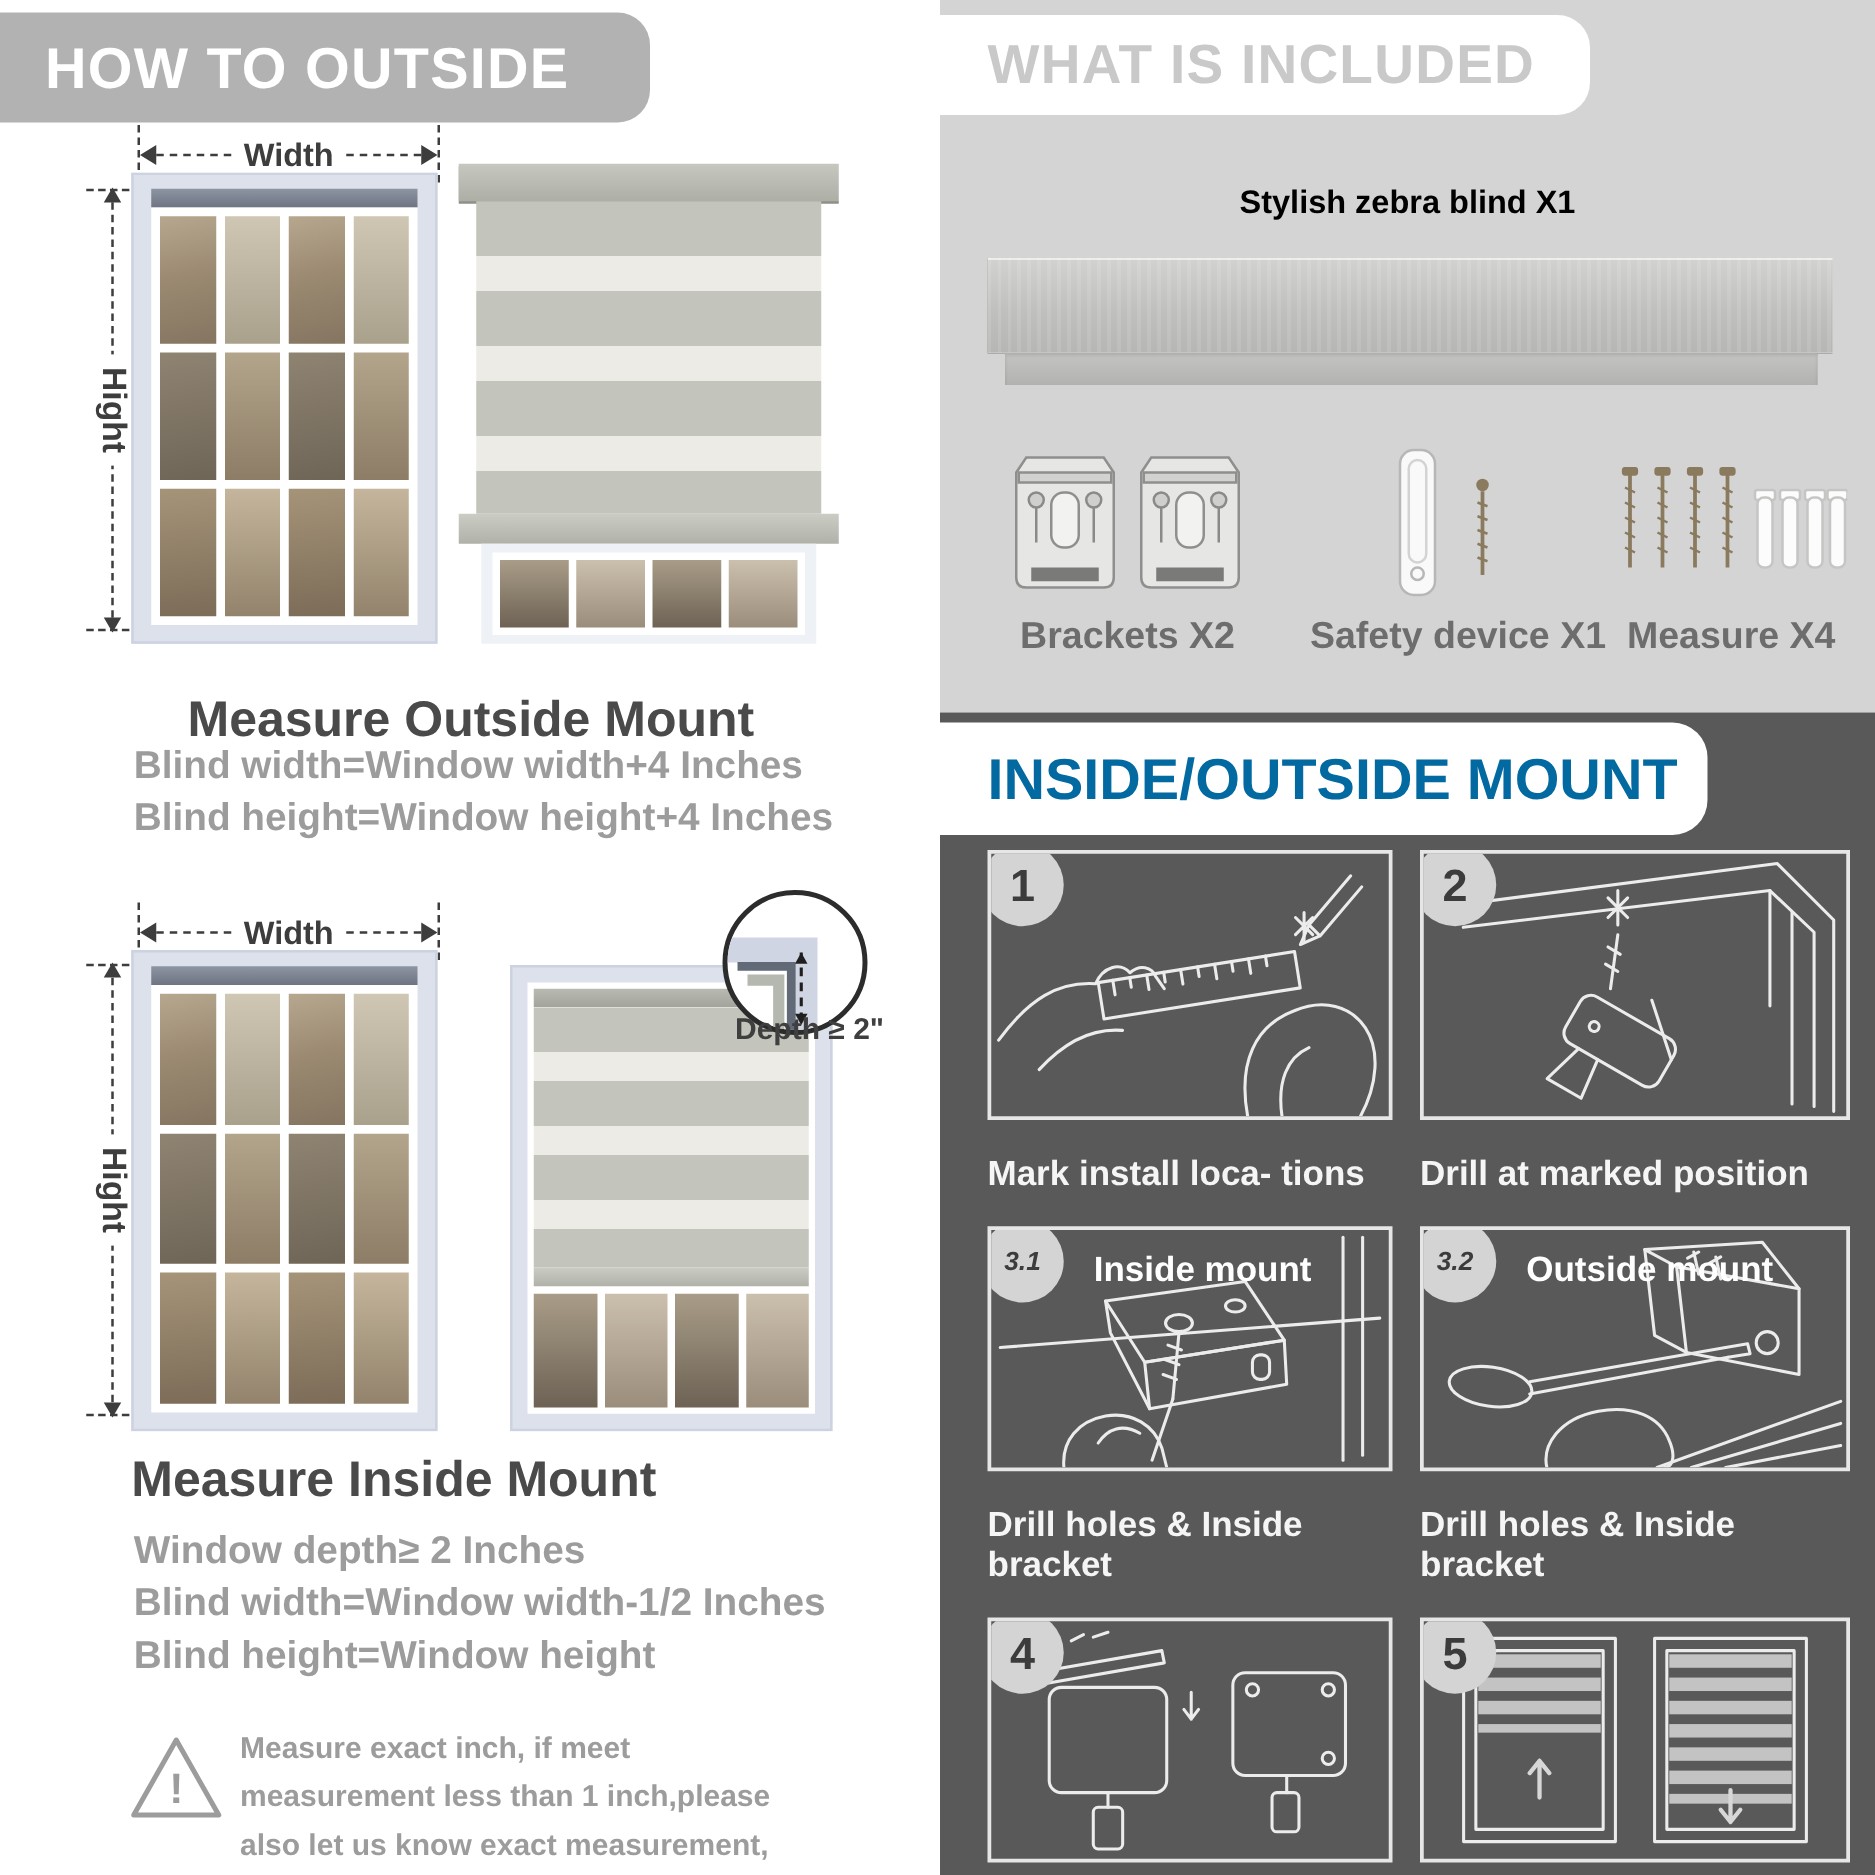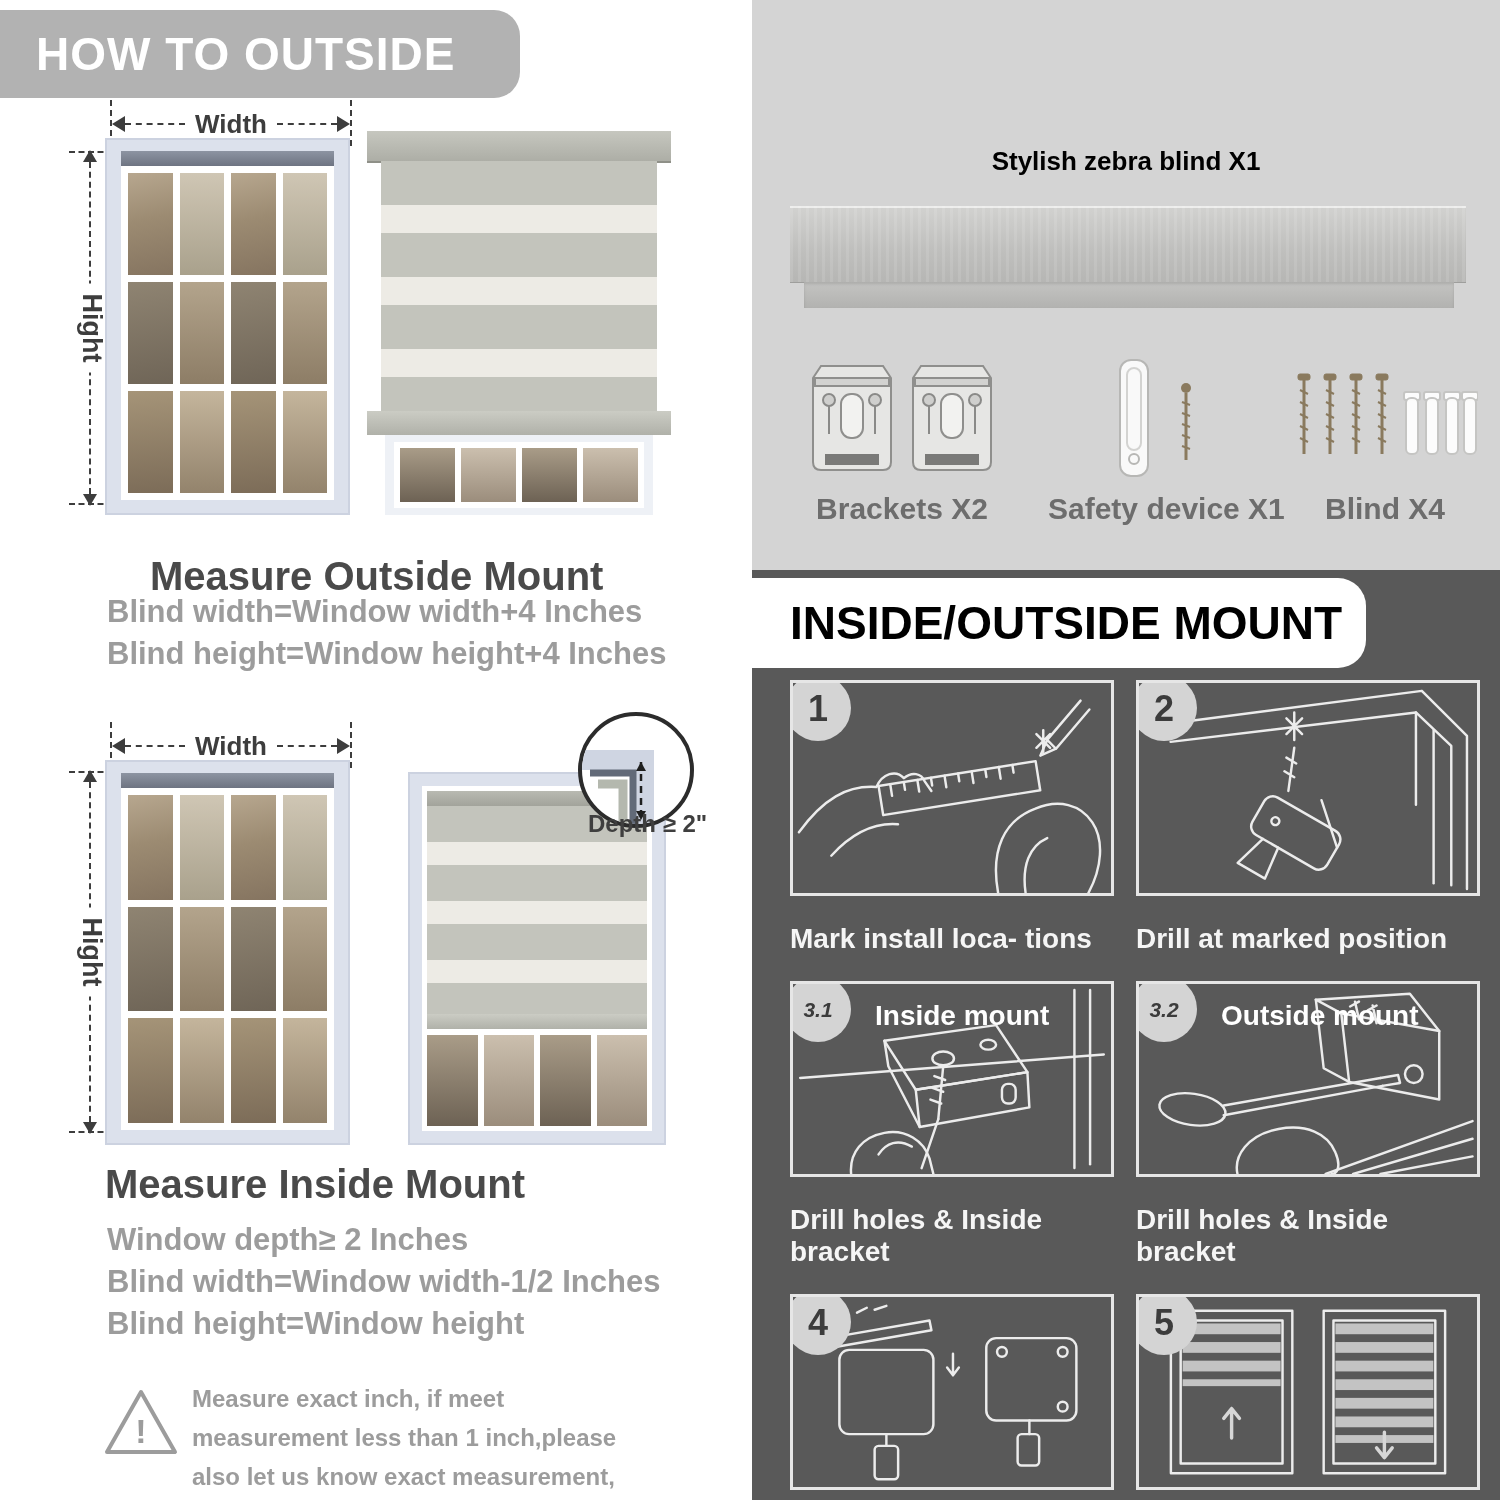--- a/index.html
+++ b/index.html
@@ -8,21 +8,21 @@
   
   .lh-box{position:absolute;left:0;top:10px;width:520px;height:88px;background:#b2b2b2;
           border-radius:0 26px 26px 0;color:#fff;font-size:46px;font-weight:bold;
           line-height:88px;padding-left:36px;letter-spacing:1px;box-sizing:border-box;}
   .included{position:absolute;left:752px;top:0;width:748px;height:570px;background:#d4d4d4;}
   .inc-head{position:absolute;left:0;top:12px;width:520px;height:80px;background:#fff;
             border-radius:0 26px 26px 0;color:#c9c9c9;font-size:44px;font-weight:bold;
             line-height:80px;padding-left:38px;letter-spacing:1px;box-sizing:border-box;}
   .mount{position:absolute;left:752px;top:570px;width:748px;height:930px;background:#595959;}
   .mnt-head{position:absolute;left:0;top:8px;width:614px;height:90px;background:#fff;
-            border-radius:0 28px 28px 0;color:#000000;font-size:46px;font-weight:bold;
+            border-radius:0 28px 28px 0;color:#0369a1;font-size:46px;font-weight:bold;
             line-height:90px;padding-left:38px;box-sizing:border-box;}
   
   .h-arrow{position:absolute;display:flex;align-items:center;color:#3d3d3d;
            font-weight:bold;font-size:26px;height:20px;}
   .h-arrow .dash{flex:1;height:0;border-top:2px dashed #3d3d3d;}
   .h-arrow .lab{padding:0 10px;white-space:nowrap;}
   .ah{width:0;height:0;border:8px solid transparent;}
   .ah.l{border-right:13px solid #3d3d3d;border-left:0;}
   .ah.r{border-left:13px solid #3d3d3d;border-right:0;}
   .h-arrow .tick{position:absolute;top:-14px;height:46px;width:0;border-left:2px dashed #3d3d3d;}
@@ -260,20 +260,21 @@
 
   <div class="warn-tri">
     <svg viewBox="0 0 78 74" style="width:78px;height:74px;">
       <path d="M39 6 L73 66 L5 66 Z" fill="none" stroke="#9c9c9c" stroke-width="4" stroke-linejoin="round"></path>
     </svg>
     <span class="warn-mark">!</span>
   </div>
   <div class="warn-text">Measure exact inch, if meet measurement less than 1 inch,please also let us know exact measurement, please do not leave it</div>
 
   <div class="included">
+    <div class="inc-head">WHAT IS INCLUDED</div>
     <div class="inc-product">Stylish zebra blind X1</div>
     <div class="inc-rail"></div>
     <div class="inc-rail2"></div>
 
     <div class="hw hw-brackets">
       <svg width="210" height="128" viewBox="0 0 210 128">
         <g transform="translate(12,6)">
           <g stroke="#8f8f8d" stroke-width="2" fill="#e6e6e4">
             <path d="M4 16 L12 4 H74 L82 16 V100 Q82 108 74 108 H12 Q4 108 4 100 Z"></path>
             <rect x="6" y="16" width="74" height="8" fill="#d2d2d0"></rect>
@@ -353,21 +354,21 @@
           <g transform="translate(160,0)">
               <rect x="-8" y="36" width="16" height="8" rx="2"></rect>
               <rect x="-6" y="42" width="12" height="56" rx="5"></rect>
             </g>
           <g transform="translate(178,0)">
               <rect x="-8" y="36" width="16" height="8" rx="2"></rect>
               <rect x="-6" y="42" width="12" height="56" rx="5"></rect>
             </g>
         </g>
       </svg>
-      <div class="hw-label">Blind X4</div>
+      <div class="hw-label">Measure X4</div>
     </div>
   </div>
 
   <div class="mount">
     <div class="mnt-head">INSIDE/OUTSIDE MOUNT</div>
 
     <div class="steps">
 
       <div class="srow">
         <div class="cell c1">

